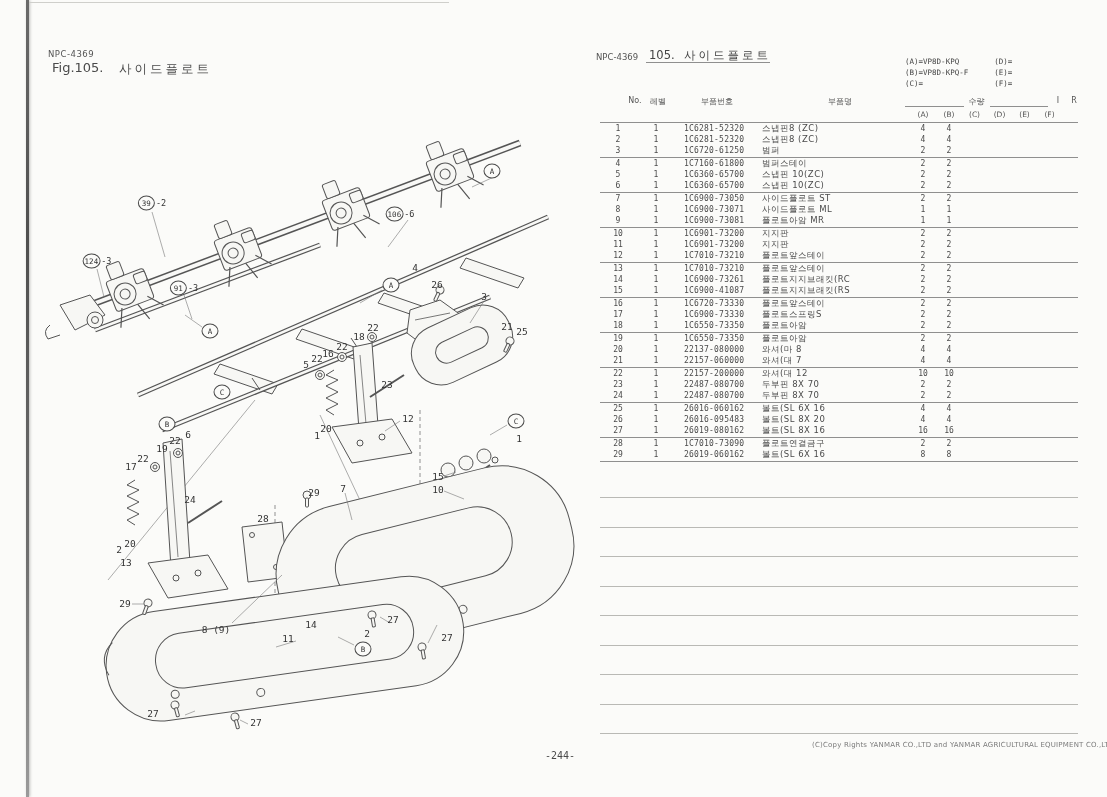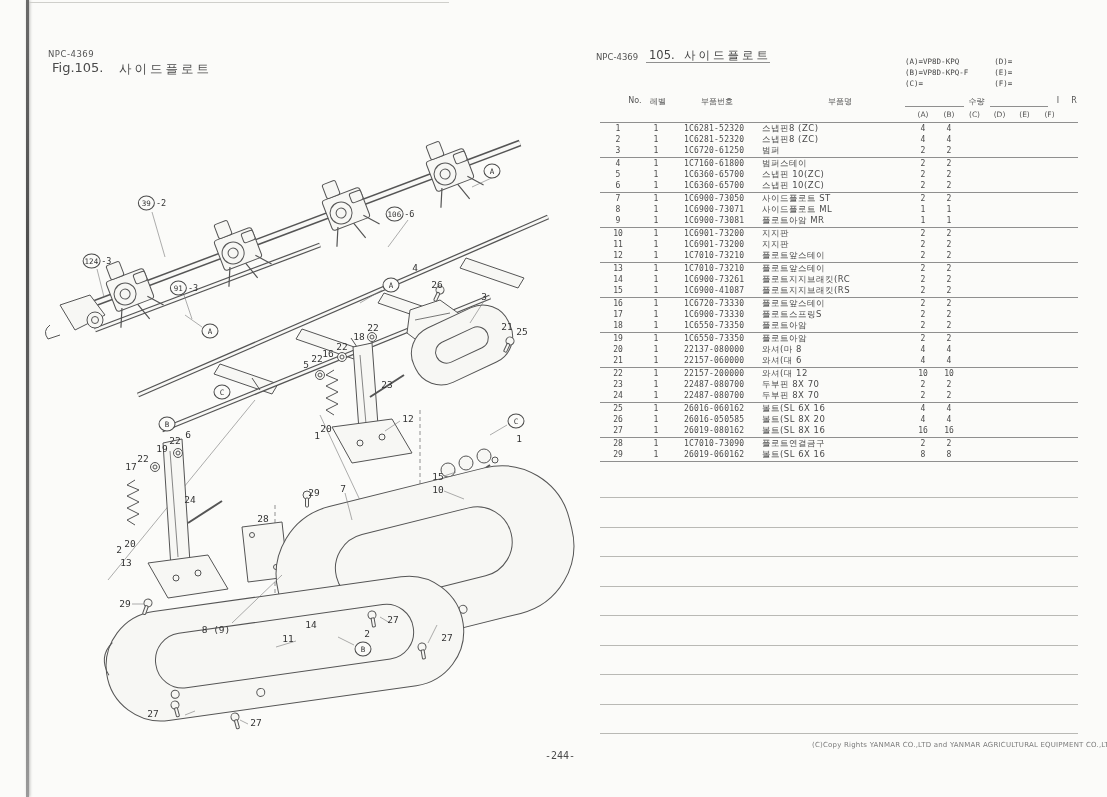--- a/index.html
+++ b/index.html
@@ -395,21 +395,21 @@
         <div class="cell c-qty"></div>
         <div class="cell c-qty"></div>
         <div class="cell c-qty"></div>
         <div class="cell c-i"></div>
         <div class="cell c-r"></div>
       </div>
       <div class="prow">
         <div class="cell c-no">21</div>
         <div class="cell c-level">1</div>
         <div class="cell c-part">22157-060000</div>
-        <div class="cell c-name">와셔(대 6</div>
+        <div class="cell c-name">와셔(대 7</div>
         <div class="cell c-qty">4</div>
         <div class="cell c-qty">4</div>
         <div class="cell c-qty"></div>
         <div class="cell c-qty"></div>
         <div class="cell c-qty"></div>
         <div class="cell c-qty"></div>
         <div class="cell c-i"></div>
         <div class="cell c-r"></div>
       </div>
       <div class="group-rule"></div>
@@ -466,21 +466,21 @@
         <div class="cell c-qty"></div>
         <div class="cell c-qty"></div>
         <div class="cell c-qty"></div>
         <div class="cell c-qty"></div>
         <div class="cell c-i"></div>
         <div class="cell c-r"></div>
       </div>
       <div class="prow">
         <div class="cell c-no">26</div>
         <div class="cell c-level">1</div>
-        <div class="cell c-part">26016-050585</div>
+        <div class="cell c-part">26016-095483</div>
         <div class="cell c-name">볼트(SL 8X 20</div>
         <div class="cell c-qty">4</div>
         <div class="cell c-qty">4</div>
         <div class="cell c-qty"></div>
         <div class="cell c-qty"></div>
         <div class="cell c-qty"></div>
         <div class="cell c-qty"></div>
         <div class="cell c-i"></div>
         <div class="cell c-r"></div>
       </div>

